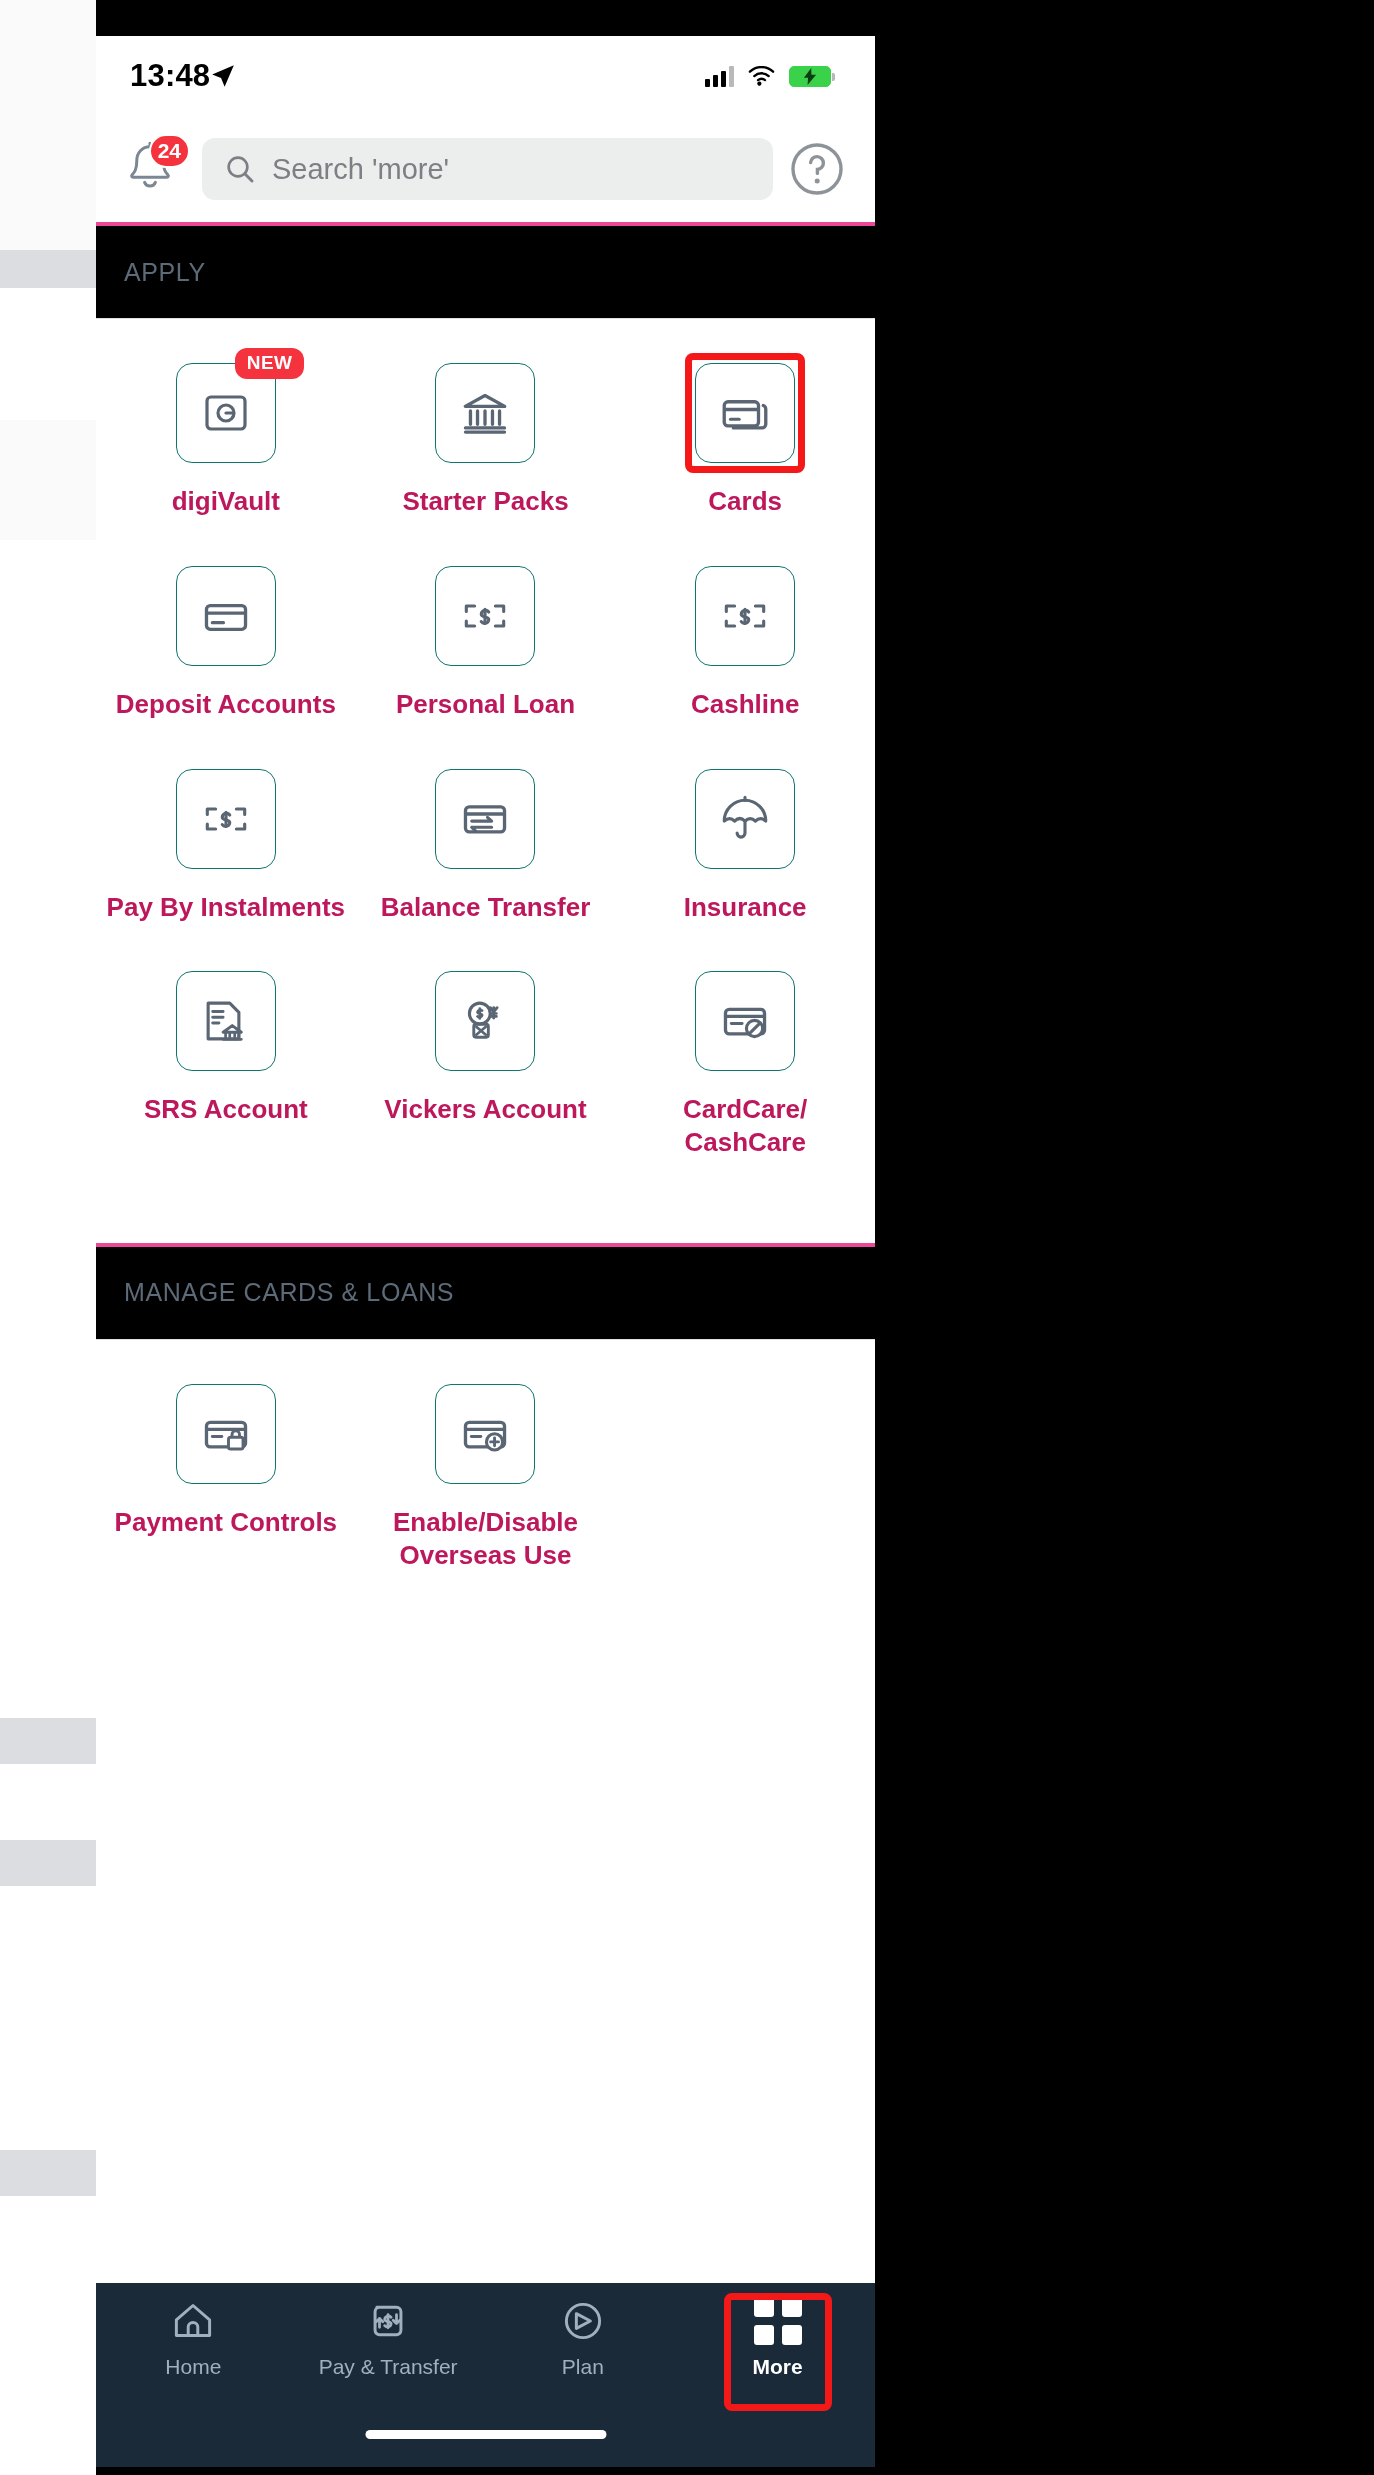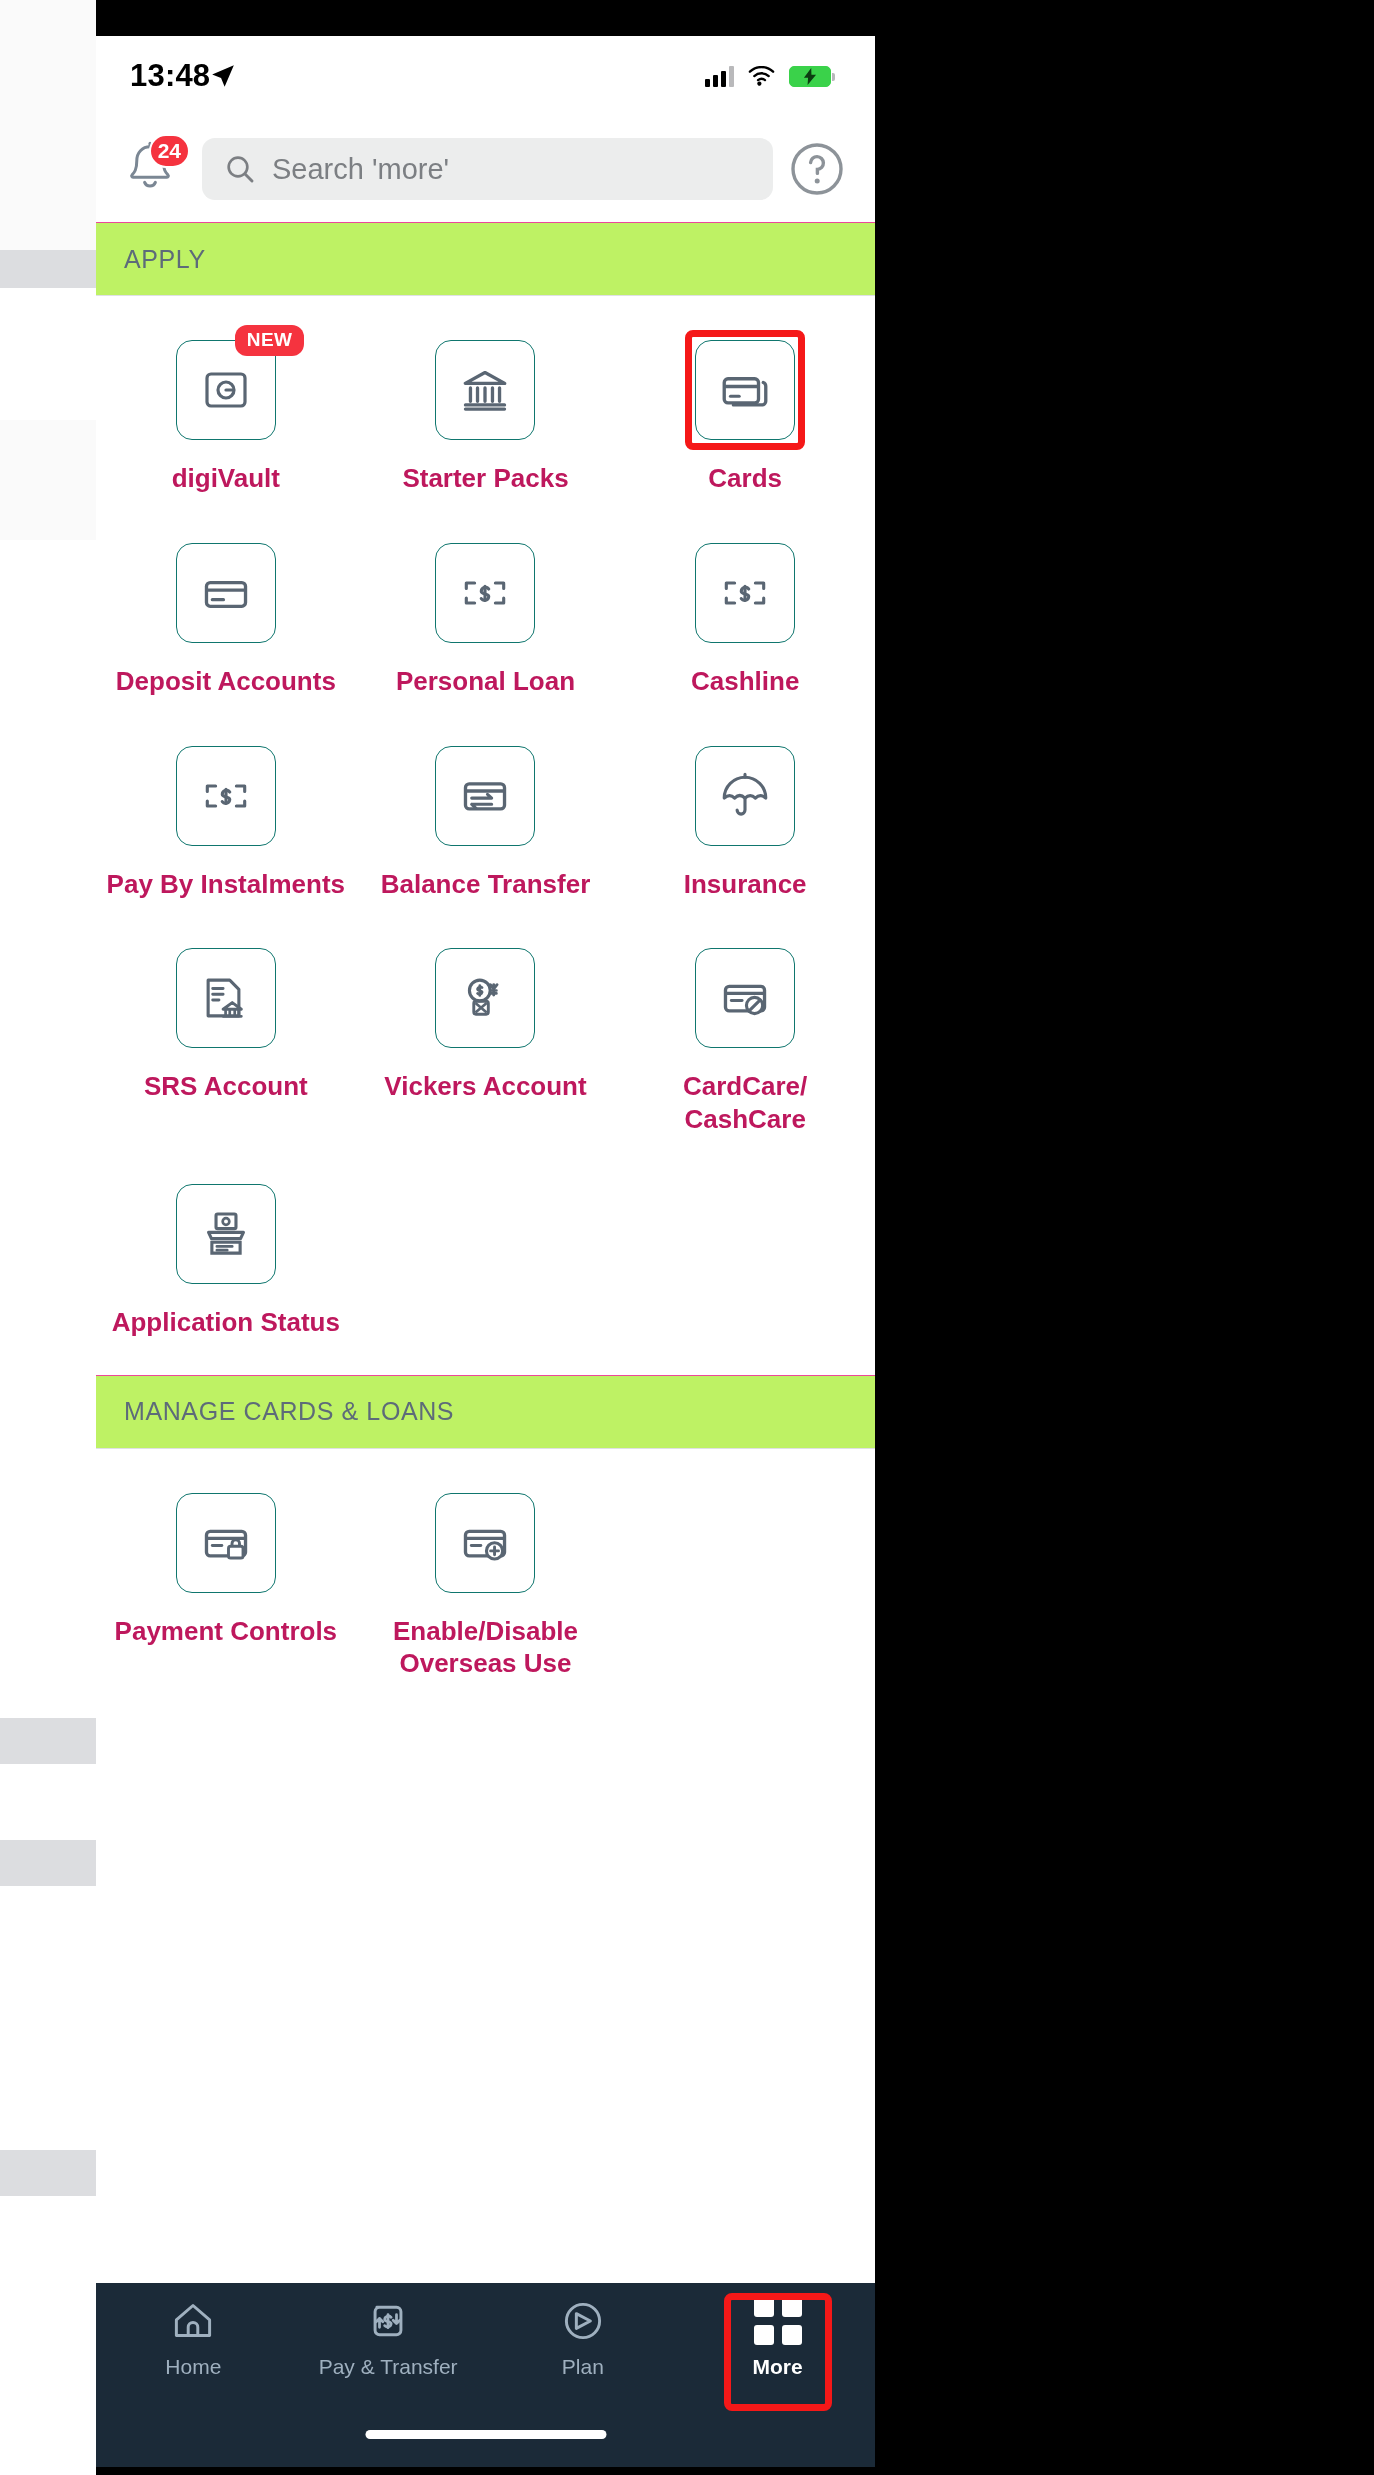--- a/index.html
+++ b/index.html
@@ -72,24 +72,24 @@
   }
   .searchbox {
     flex:1 1 auto; height:62px; border-radius:13px; background:#eceded;
     display:flex; align-items:center; gap:16px; padding: 0 22px;
   }
   .search-ph { font-size:29px; color:#7c7f83; }
   .help-btn { width:56px; height:56px; flex:0 0 auto; }
 
   
   .sec-head {
-    background:#bef264;
-    border-top:1px solid #ec4899;
+    background:#000000;
+    border-top:4px solid #ec4899;
     border-bottom:1px solid #dfe1e4;
-    height: 74px; display:flex; align-items:center;
+    height: 97px; display:flex; align-items:center;
     padding-left: 28px;
   }
   .sec-head span {
     font-size: 25px; letter-spacing:0.6px; color:#5d6b79; font-weight:400;
   }
 
   
   .grid {
     display:grid; grid-template-columns: repeat(3, 1fr);
     padding: 22px 0 10px 0; background:#fff;
@@ -371,32 +371,20 @@
             <path d="M3.8 10.8h18.4" stroke="#5a6673" stroke-width="1.6"></path>
             <path d="M6.4 14.2h5.2" stroke="#5a6673" stroke-width="1.4" stroke-linecap="round"></path>
             <circle cx="17.6" cy="16.6" r="3.9" fill="#fff" stroke="#5a6673" stroke-width="1.5"></circle>
             <path d="M15 19.2 20.2 14" stroke="#5a6673" stroke-width="1.5" stroke-linecap="round"></path>
           </svg>
         </div>
         <div class="tile-label" style="white-space:pre-line">CardCare/
 CashCare</div>
       </div>
 
-      <div class="tile">
-        <div class="tile-box">
-          <svg width="54" height="54" viewBox="0 0 26 26">
-            <rect x="8.2" y="3.4" width="9.6" height="7" rx="0.8" fill="none" stroke="#5a6673" stroke-width="1.5"></rect>
-            <path d="M13 5.4a1.6 1.6 0 0 1 0 3.2 1.6 1.6 0 0 1 0-3.2z" fill="none" stroke="#5a6673" stroke-width="1.3"></path>
-            <path d="M4.6 12.2h16.8l-1.4 3H6z" fill="none" stroke="#5a6673" stroke-width="1.5" stroke-linejoin="round"></path>
-            <path d="M6.2 17h13.6v5.2H6.2z" fill="none" stroke="#5a6673" stroke-width="1.5"></path>
-            <path d="M8.6 19h7.4M8.6 20.8h5" stroke="#5a6673" stroke-width="1.3" stroke-linecap="round"></path>
-          </svg>
-        </div>
-        <div class="tile-label">Application Status</div>
-      </div>
 
       <div class="tile"></div>
       <div class="tile"></div>
     </div>
 
     <div class="sec-head">
       <span>MANAGE CARDS &amp; LOANS</span>
     </div>
 
     <div class="grid">

